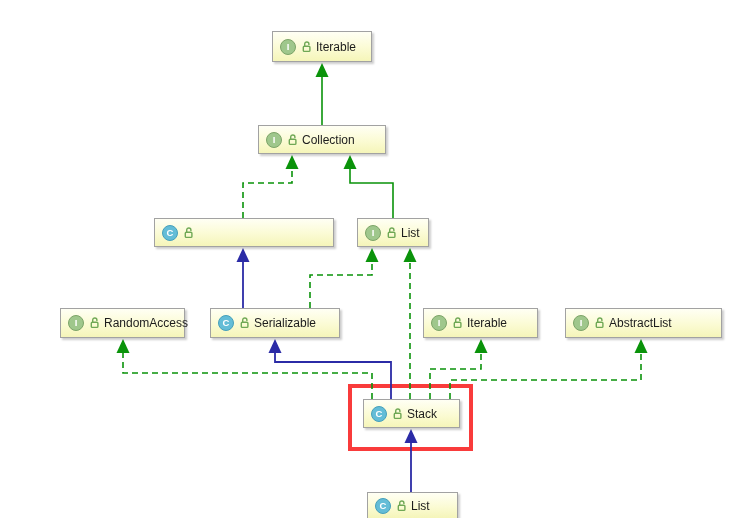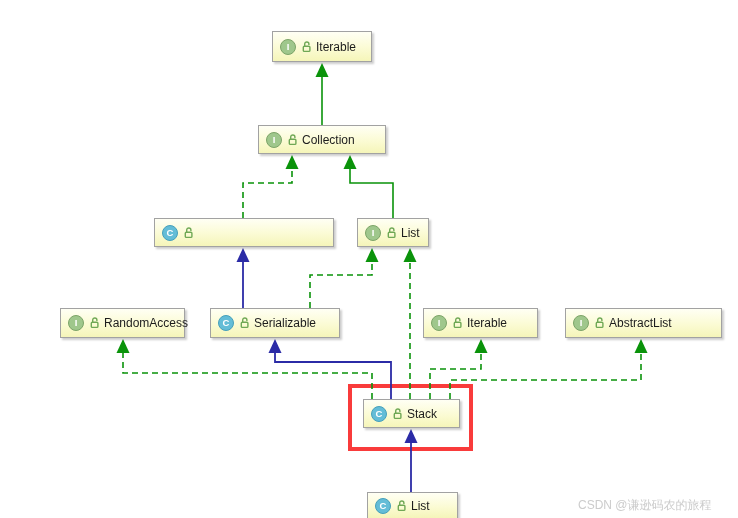--- a/index.html
+++ b/index.html
@@ -131,14 +131,13 @@
       </div>
       <div class="node cls" style="left: 367px; top: 492px; width: 91px; height: 27px;">
         <span class="badge">C</span>
         <svg width="12" height="12" viewBox="0 0 12 12" class="lock">
           <rect x="3.3" y="5.2" width="6.6" height="5.2" rx="1" fill="none" stroke="#6fa855" stroke-width="1.4"></rect>
           <path d="M4.7 5 V3.1 a2.1 2.1 0 0 1 4.2 0 V4.1" fill="none" stroke="#6fa855" stroke-width="1.4"></path>
         </svg>
         <span class="lbl">List</span>
       </div>
     </div>
-  <div id="watermark">CSDN @谦逊码农的旅程</div>
 </div>
 
 </body></html>

